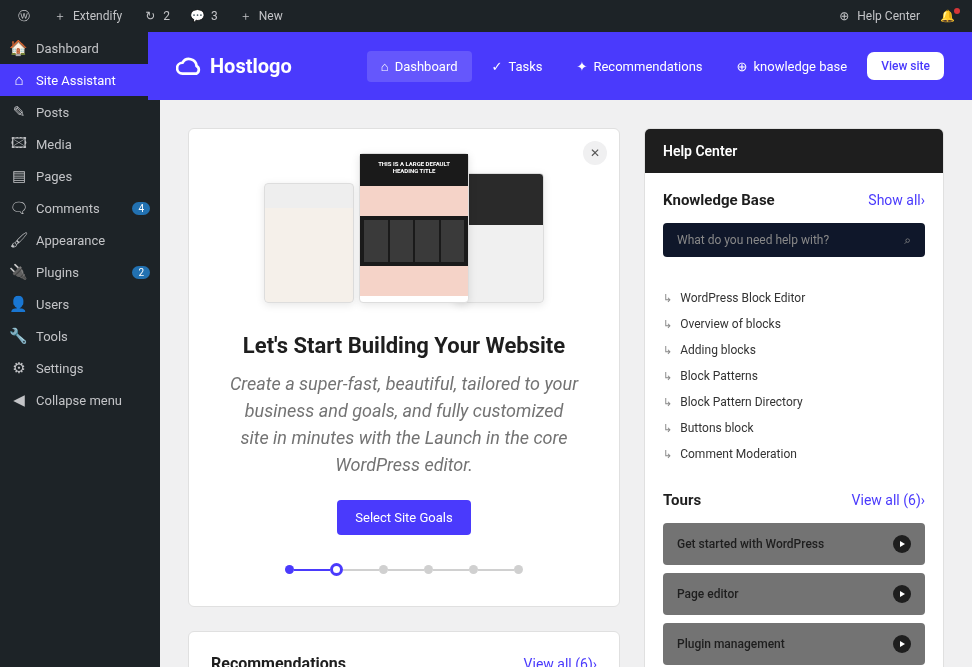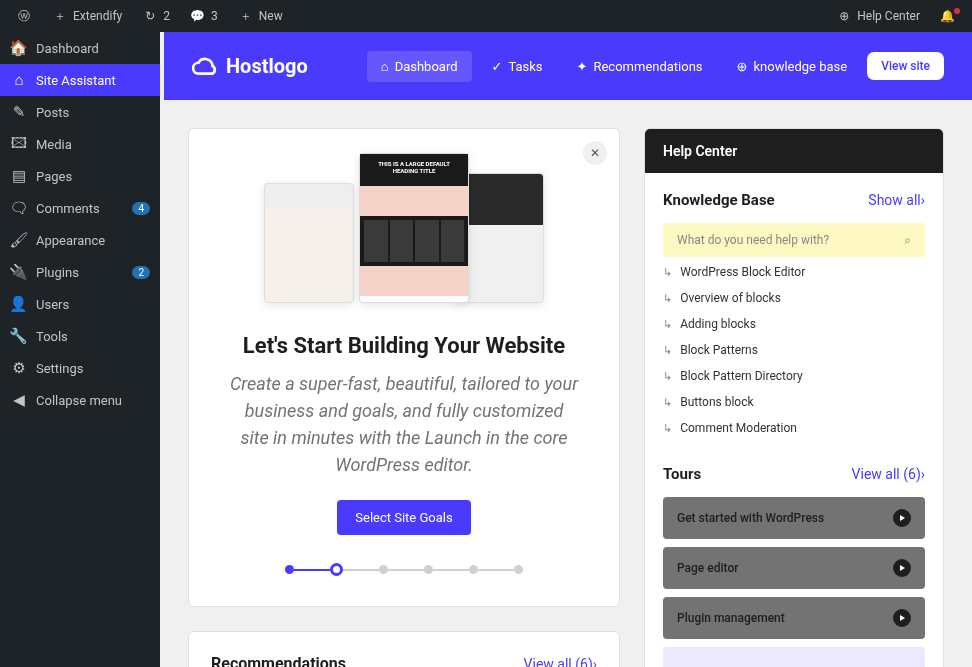--- a/index.html
+++ b/index.html
@@ -14,21 +14,21 @@
 .notif-dot { width: 6px; height: 6px; background: #d63638; border-radius: 50%; position: absolute; top: 8px; right: 4px; }
 
 
 .sidebar { position: absolute; left: 0; top: 32px; width: 160px; background: #1d2327; height: calc(100% - 32px); color: #c3c4c7; font-size: 13px; }
 .sidebar-item { display: flex; align-items: center; gap: 8px; padding: 7px 10px; cursor: pointer; }
 .sidebar-item.active { background: #4a3afc; color: #fff; }
 .sidebar-icon { width: 18px; height: 18px; display: flex; align-items: center; justify-content: center; font-size: 15px; }
 .badge { background: #2271b1; color: #fff; border-radius: 9px; font-size: 10px; padding: 1px 6px; margin-left: auto; }
 
 
-.topnav { position: absolute; left: 164px; top: 32px; right: 0; height: 68px; background: #4a3afc; display: flex; align-items: center; padding: 0 28px; justify-content: space-between; }
+.topnav { position: absolute; left: 148px; top: 32px; right: 0; height: 68px; background: #4a3afc; display: flex; align-items: center; padding: 0 28px; justify-content: space-between; }
 .logo { display: flex; align-items: center; gap: 8px; color: #fff; font-size: 20px; font-weight: 700; }
 .topnav-right { display: flex; align-items: center; gap: 6px; }
 .topnav-item { display: flex; align-items: center; gap: 6px; color: #fff; font-size: 13px; padding: 8px 14px; border-radius: 4px; cursor: pointer; }
 .topnav-item.active { background: rgba(255,255,255,0.15); }
 .view-site-btn { background: #fff; color: #4a3afc; padding: 7px 14px; border-radius: 7px; font-size: 12px; font-weight: 500; cursor: pointer; text-align: right; }
 
 
 .main { position: absolute; left: 160px; top: 100px; right: 0; bottom: 0; padding: 28px; display: flex; gap: 24px; overflow: hidden; }
 .col-left { flex: 1; display: flex; flex-direction: column; gap: 24px; }
 .col-right { width: 300px; }
@@ -61,21 +61,21 @@
 .view-all { font-size: 14px; color: #4a3afc; cursor: pointer; display: flex; align-items: center; }
 .rec-item { background: #f6f6f7; padding: 14px; border-radius: 4px; }
 .rec-item-title { font-size: 13px; font-weight: 600; color: #1e1e1e; margin-bottom: 4px; }
 
 
 .hc-card { border-radius: 6px; overflow: hidden; border: 1px solid #e0e0e0; }
 .hc-header { background: #1e1e1e; color: #fff; padding: 14px 18px; font-size: 14px; font-weight: 600; }
 .hc-body { background: #fff; padding: 18px; }
 .hc-section-header { display: flex; justify-content: space-between; align-items: center; margin-bottom: 14px; }
 .hc-section-title { font-size: 15px; font-weight: 700; color: #1e1e1e; }
-.search-box { background: #fef9c3; border-radius: 4px; padding: 10px 14px; display: flex; align-items: center; justify-content: space-between; font-size: 12px; color: #888; margin-bottom: 2px; cursor: text; }
+.search-box { background: #0f172a; border-radius: 4px; padding: 10px 14px; display: flex; align-items: center; justify-content: space-between; font-size: 12px; color: #888; margin-bottom: 28px; cursor: text; }
 .kb-link { display: flex; align-items: center; gap: 8px; padding: 6px 0; font-size: 12px; color: #333; cursor: pointer; }
 .kb-arrow { color: #888; font-size: 11px; }
 .tours-section { margin-top: 24px; }
 .tour-item { background: #737373; padding: 12px 14px; border-radius: 4px; margin-bottom: 8px; display: flex; justify-content: space-between; align-items: center; font-size: 12px; font-weight: 500; color: #1e1e1e; cursor: pointer; }
 .tour-item.active { background: #ebe8ff; }
 .play-icon { width: 18px; height: 18px; border-radius: 50%; background: #1e1e1e; display: flex; align-items: center; justify-content: center; }
 .play-tri { width: 0; height: 0; border-left: 5px solid #fff; border-top: 3px solid transparent; border-bottom: 3px solid transparent; margin-left: 1px; }
 </style>
 </head>
 <body>

